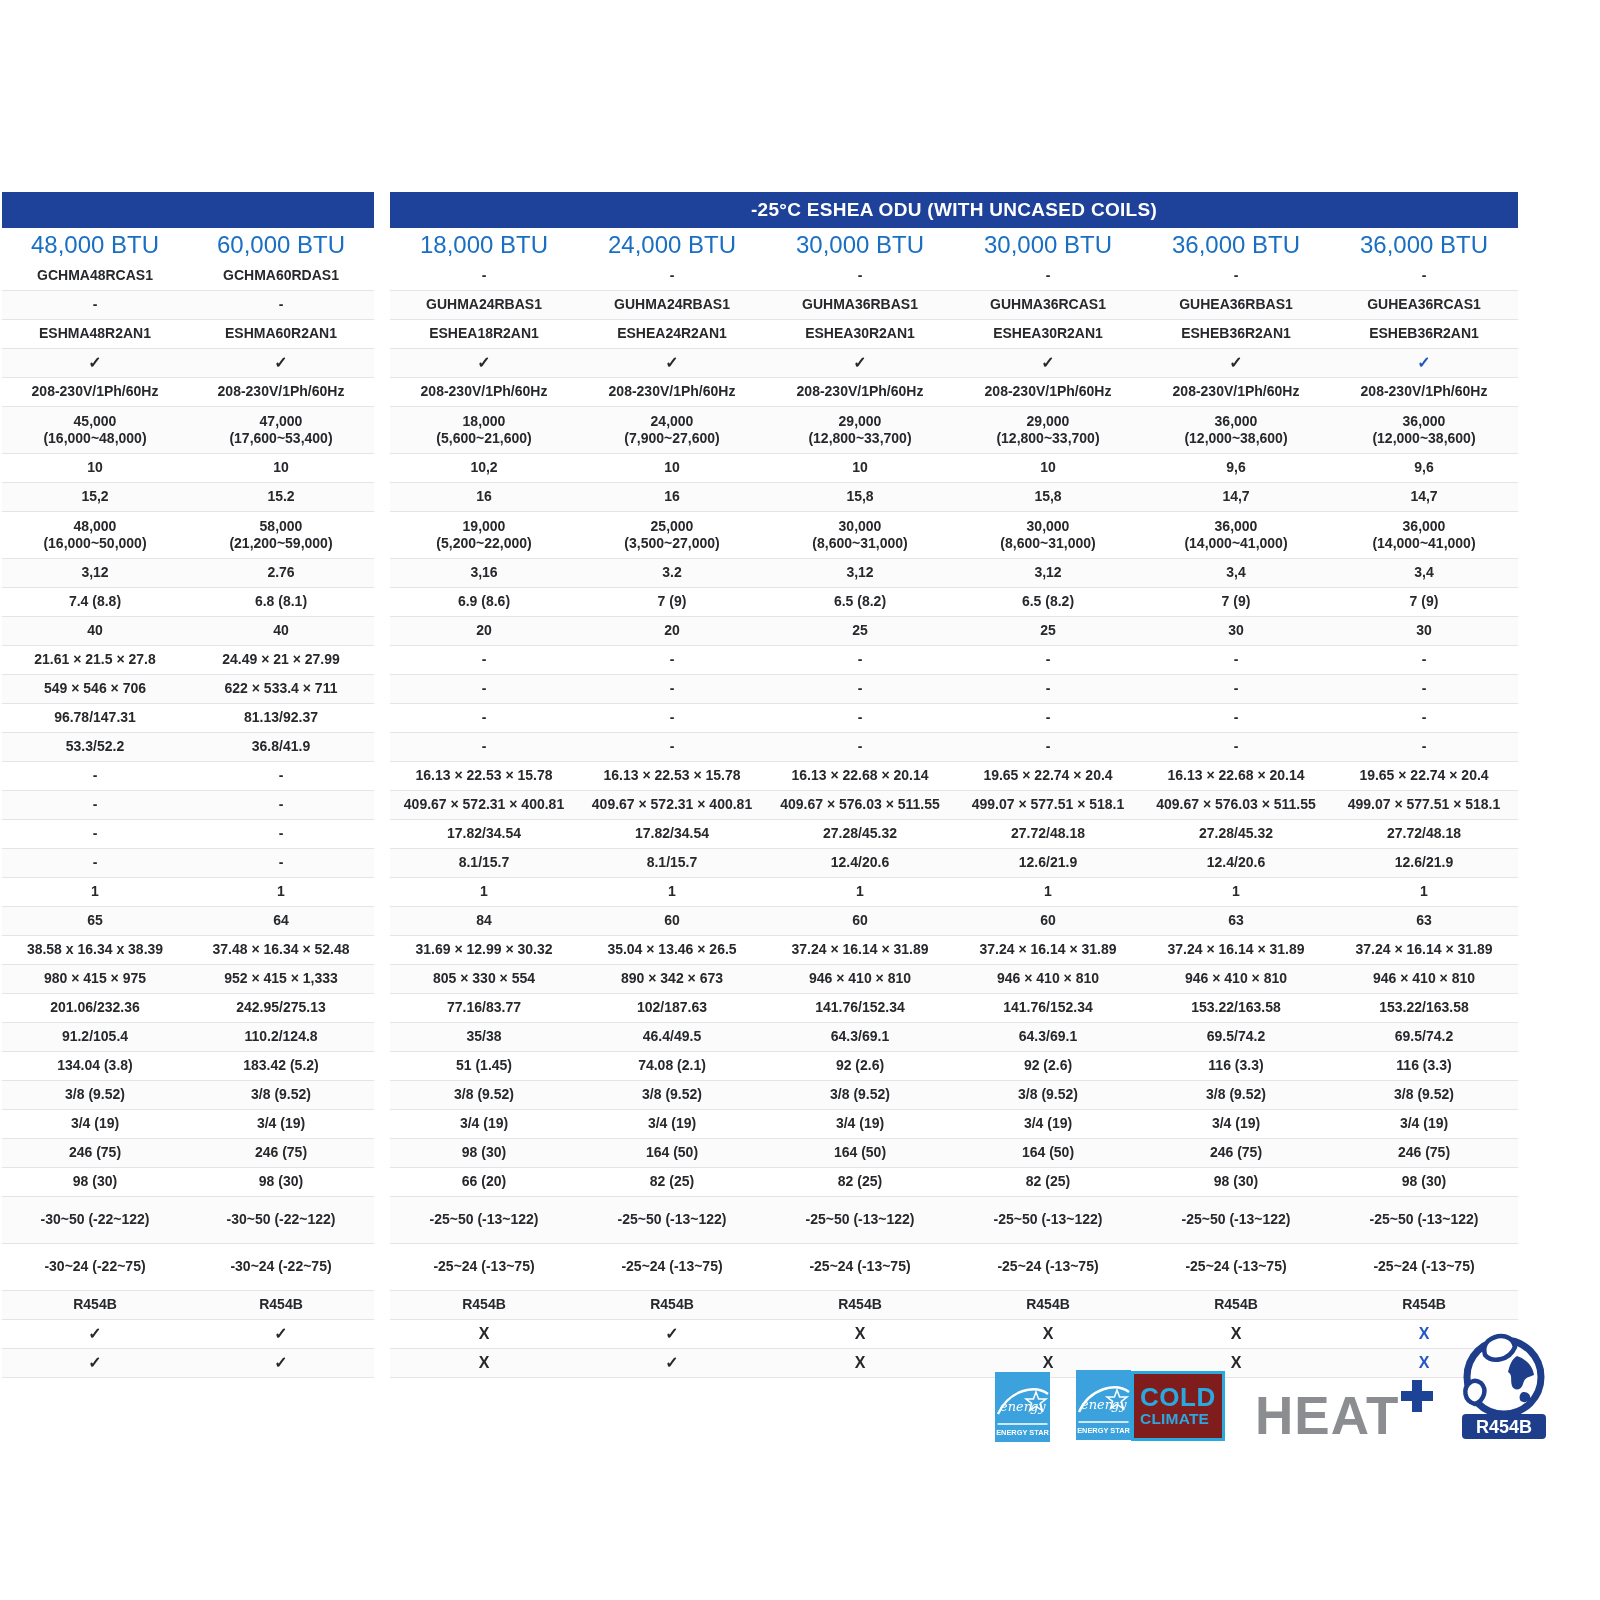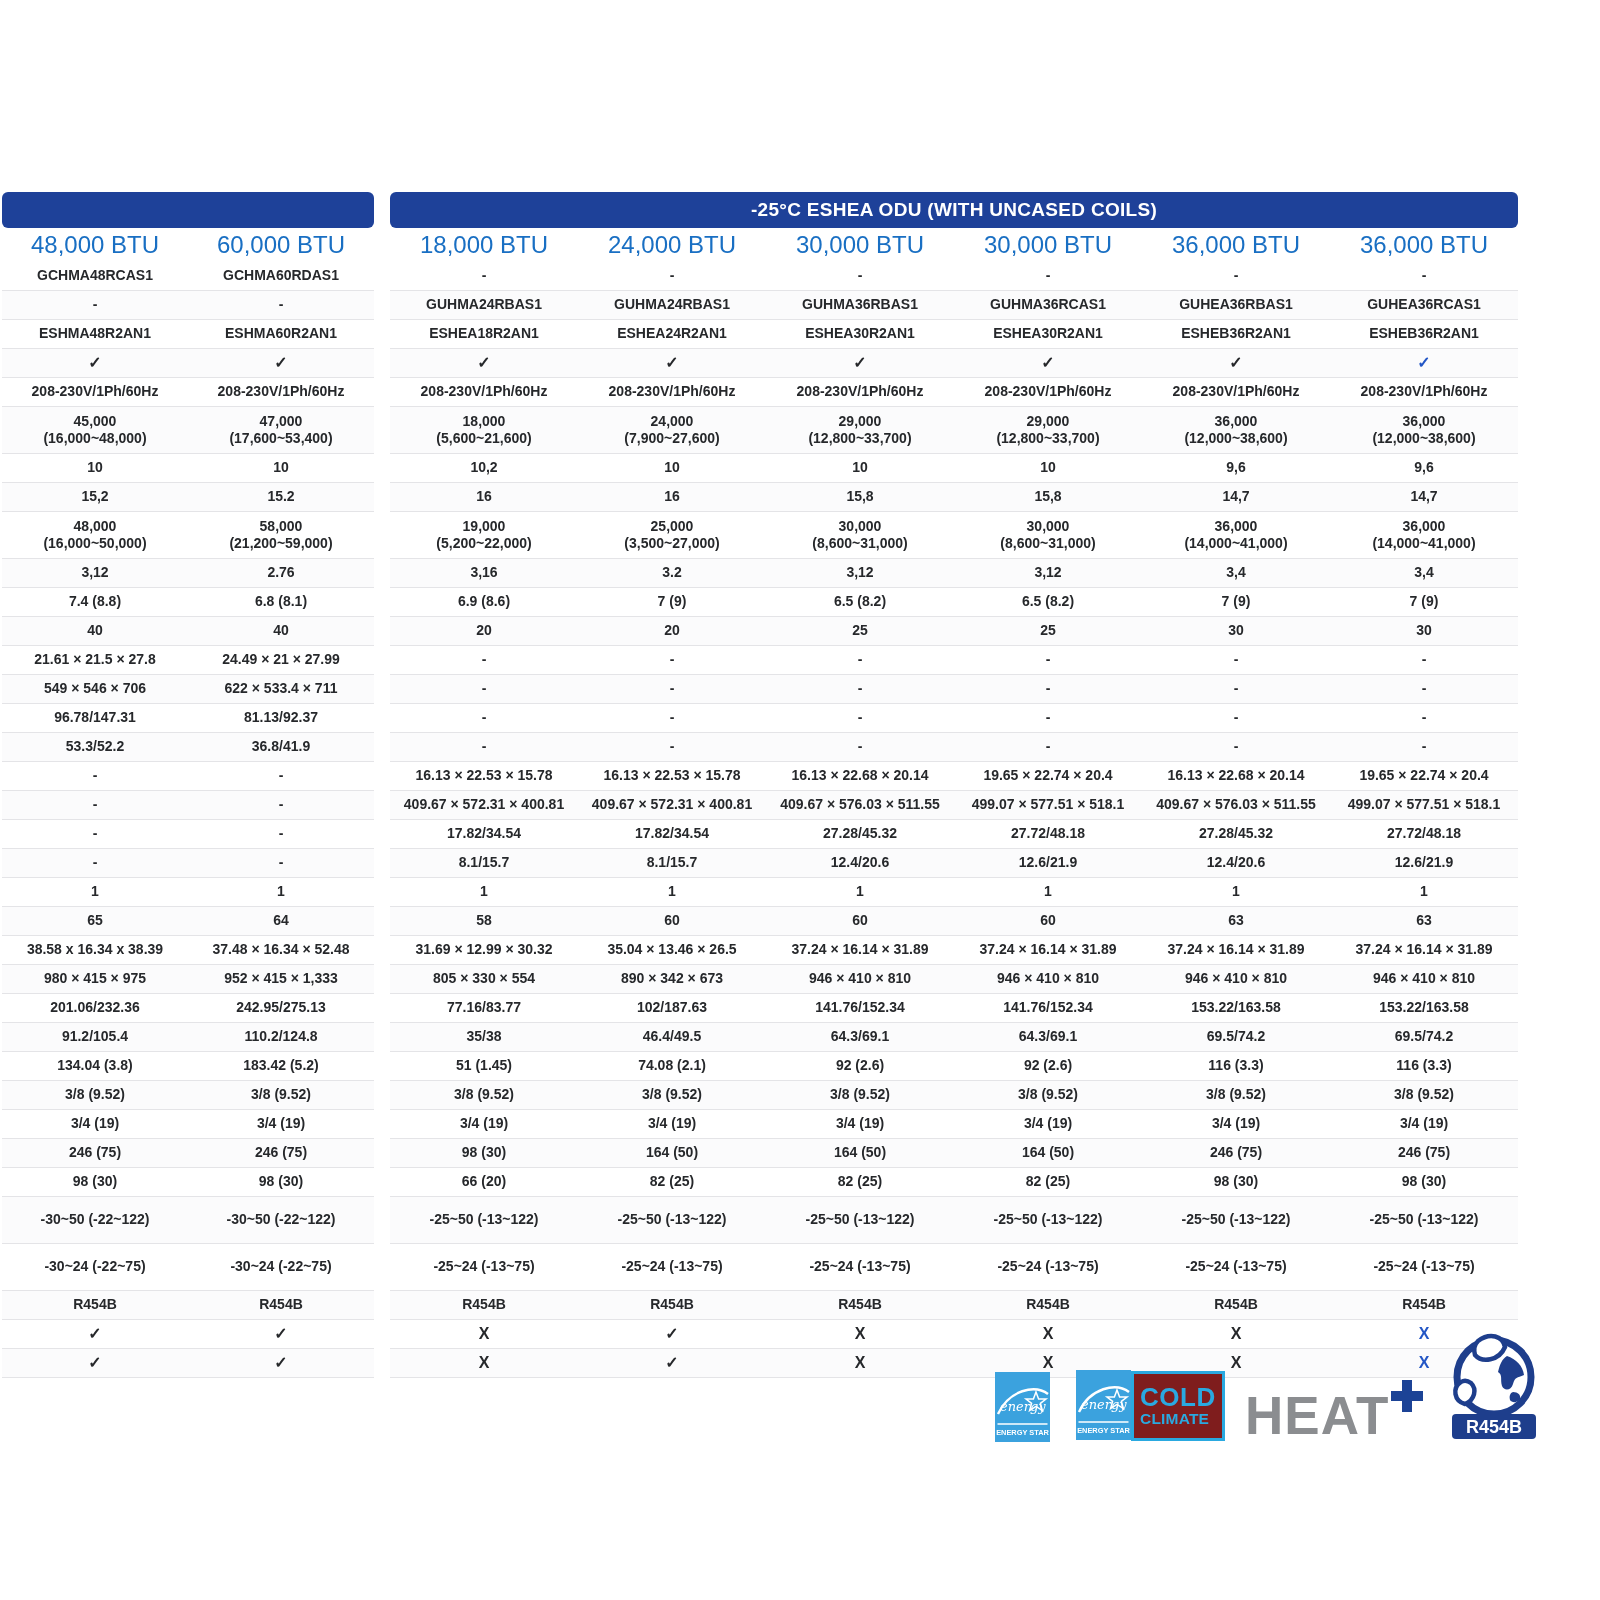--- a/index.html
+++ b/index.html
@@ -5,21 +5,21 @@
   html,body{margin:0;padding:0;}
   body{
     width:1600px;height:1600px;background:#ffffff;
     font-family:"Liberation Sans",sans-serif;position:relative;overflow:hidden;
   }
   .sheet{position:absolute;left:2px;top:192px;}
   .tbl{
     display:grid;
     grid-template-columns:186px 186px 16px 188px 188px 188px 188px 188px 188px;
   }
-  .hd{background:var(--header_bar);height:36px;display:flex;align-items:center;justify-content:center;border-radius:6px;}
+  .hd{background:var(--header_bar);height:36px;display:flex;align-items:center;justify-content:center;}
   .hd-left{grid-column:1/3;}
   .hd-gap{grid-column:3/4;background:#fff;}
   .hd-right{grid-column:4/10;color:#fff;font-size:19px;font-weight:800;letter-spacing:.3px;}
   .cell{
     display:flex;align-items:center;justify-content:center;text-align:center;
     height:28px;font-size:14px;font-weight:600;color:#26282b;
     border-bottom:1px solid var(--row_border);white-space:pre-line;line-height:1.25;
     background:#fff;
   }
   .cell.alt{background:#fbfbfc;}
@@ -34,21 +34,21 @@
     display:flex;align-items:flex-end;
   }
   .estar-box{width:55px;height:70px;margin-bottom:2px;}
   .cc-wrap{display:flex;margin-left:26px;margin-bottom:2px;}
   .cc-box{
     width:82px;height:64px;border:3px solid var(--cold_blue);background:#7f1d1d;
     display:flex;flex-direction:column;justify-content:center;padding-left:6px;
   }
   .cc-cold{color:var(--cold_blue);font-size:26px;font-weight:700;line-height:1;letter-spacing:.5px;}
   .cc-climate{color:var(--cold_blue);font-size:15.5px;font-weight:700;line-height:1.2;letter-spacing:.2px;}
-  .heat-wrap{display:flex;align-items:flex-start;margin-left:20px;margin-bottom:4px;}
+  .heat-wrap{display:flex;align-items:flex-start;margin-left:30px;margin-bottom:4px;}
   .heat-txt{font-size:53px;font-weight:700;color:var(--heat_gray);letter-spacing:1px;line-height:.9;margin-top:14px;}
   .heat-plus{margin-left:2px;margin-top:2px;}
   .r454b-wrap{margin-left:22px;}
 </style>
 </head>
 <body>
 
 <div class="sheet">
   <div class="tbl" id="grid">
     <div class="hd hd-left"></div>
@@ -264,21 +264,21 @@
       <div class="cell spacer"></div>
       <div class="cell ">1</div>
       <div class="cell ">1</div>
       <div class="cell ">1</div>
       <div class="cell ">1</div>
       <div class="cell ">1</div>
       <div class="cell ">1</div>
       <div class="cell alt">65</div>
       <div class="cell alt">64</div>
       <div class="cell spacer"></div>
-      <div class="cell alt">58</div>
+      <div class="cell alt">84</div>
       <div class="cell alt">60</div>
       <div class="cell alt">60</div>
       <div class="cell alt">60</div>
       <div class="cell alt">63</div>
       <div class="cell alt">63</div>
       <div class="cell ">38.58 x 16.34 x 38.39</div>
       <div class="cell ">37.48 × 16.34 × 52.48</div>
       <div class="cell spacer"></div>
       <div class="cell ">31.69 × 12.99 × 30.32</div>
       <div class="cell ">35.04 × 13.46 × 26.5</div>

